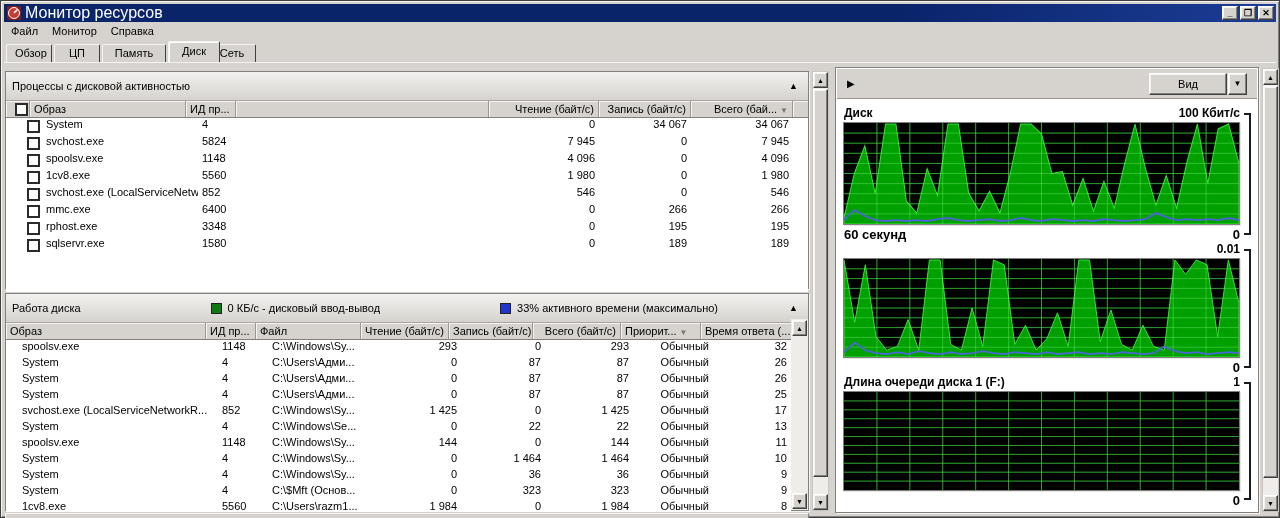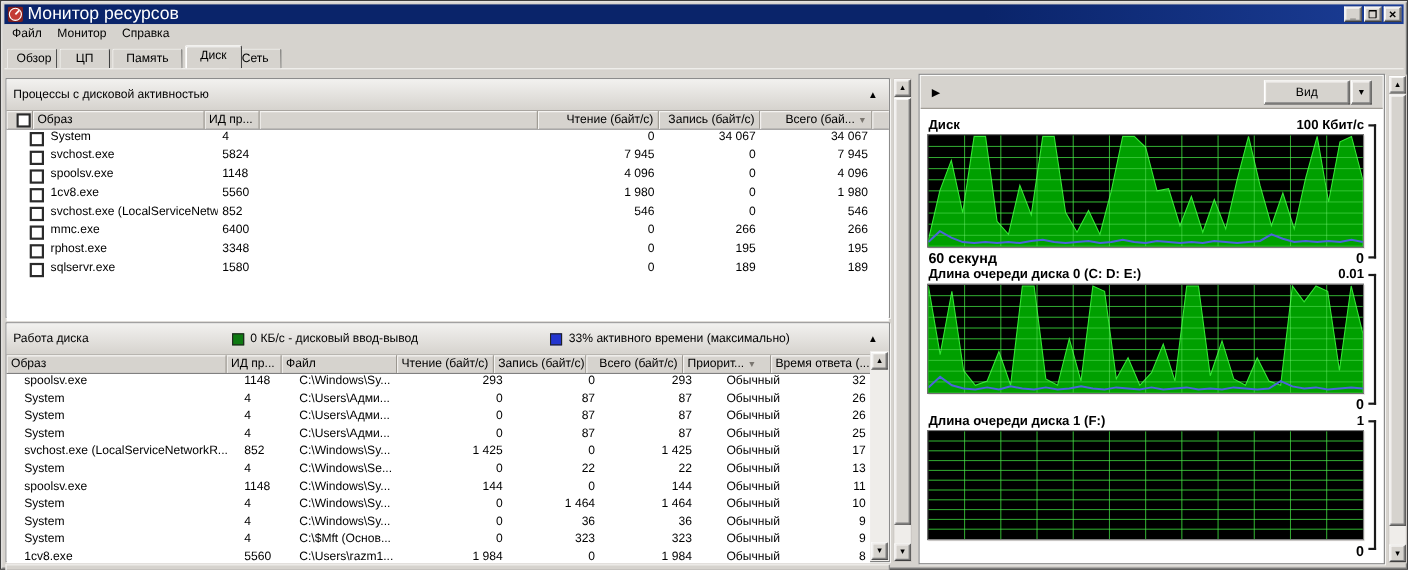--- a/index.html
+++ b/index.html
@@ -464,21 +464,20 @@
           <polyline points="0.0,96.1 10.5,86.3 21.1,92.1 31.6,96.1 42.1,97.0 52.6,96.1 63.2,97.0 73.7,96.1 84.2,97.0 94.7,95.1 105.3,94.1 115.8,96.1 126.3,97.0 136.8,96.1 147.4,95.1 157.9,97.0 168.4,96.1 178.9,94.1 189.5,96.1 200.0,97.0 210.5,95.1 221.1,96.1 231.6,97.0 242.1,96.1 252.6,97.0 263.2,95.1 273.7,96.1 284.2,97.0 294.7,96.1 305.3,95.1 315.8,89.2 326.3,93.1 336.8,96.1 347.4,95.1 357.9,96.1 368.4,95.1 378.9,96.1 389.5,94.1 400.0,96.1" fill="none" stroke="#4b64d9" stroke-width="1.8"></polyline>
         </svg>
       </div>
     <div class="botrow" style="top:159px;">
       <span>60 секунд</span>
       <span class="cl-r">0</span>
     </div>
     <div class="bracket" style="top:45px; height:122px;"></div>
 
     <div class="chart-label" style="top:174px;">
-      <span>Длина очереди диска 0 (C: D: E:)</span>
       <span class="cl-r">0.01</span>
     </div>
     <div class="graph" style="top:190px; height:100px;">
         <svg viewBox="0 0 400 100" preserveAspectRatio="none">
           <rect x="0" y="0" width="400" height="100" fill="#000"></rect>
           <line x1="33.333333333333336" y1="0" x2="33.333333333333336" y2="100" stroke="#007400" stroke-width="0.9"></line>
           <line x1="66.66666666666667" y1="0" x2="66.66666666666667" y2="100" stroke="#007400" stroke-width="0.9"></line>
           <line x1="100" y1="0" x2="100" y2="100" stroke="#007400" stroke-width="0.9"></line>
           <line x1="133.33333333333334" y1="0" x2="133.33333333333334" y2="100" stroke="#007400" stroke-width="0.9"></line>
           <line x1="166.66666666666666" y1="0" x2="166.66666666666666" y2="100" stroke="#007400" stroke-width="0.9"></line>

